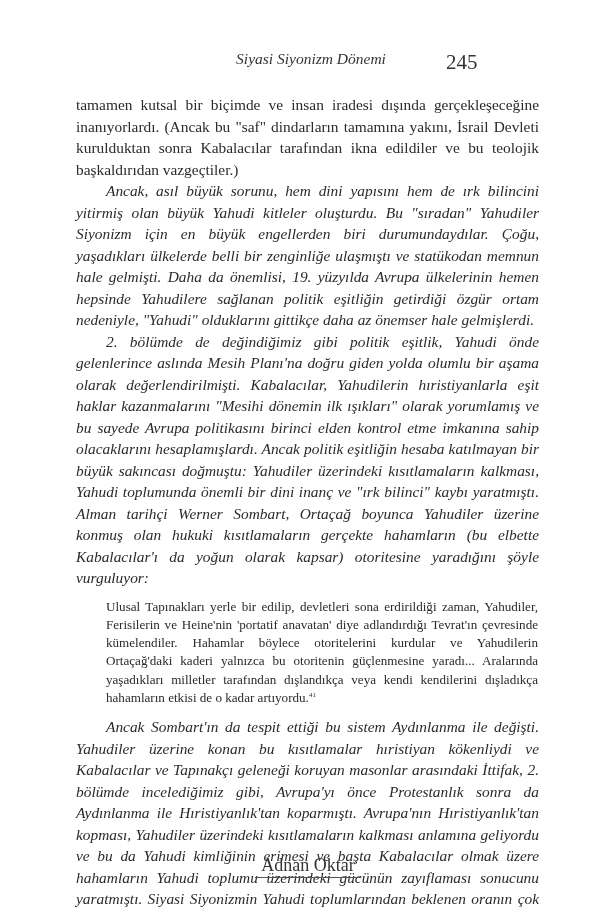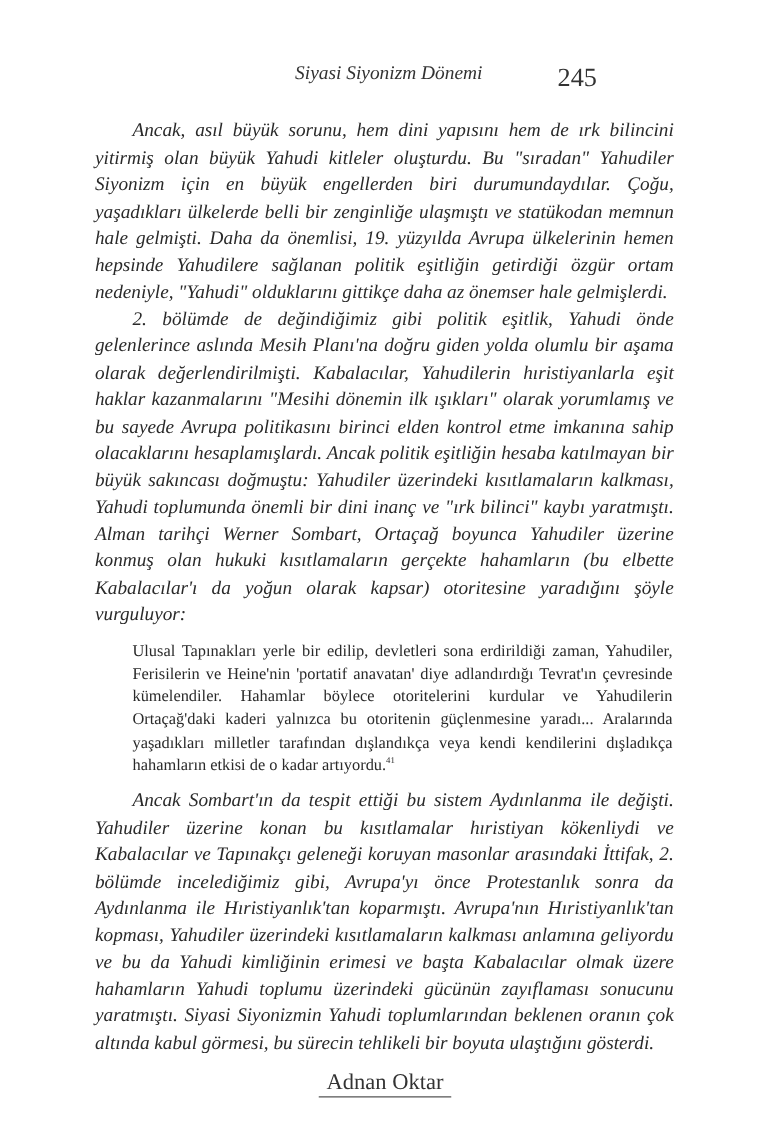--- a/index.html
+++ b/index.html
@@ -17,20 +17,21 @@
   </style>
 </head>
 <body>
 
 <div class="header">
   <div class="running-title">Siyasi Siyonizm Dönemi</div>
   <div class="page-number">245</div>
 </div>
 
 <div class="body-text">
+  <p>tamamen kutsal bir biçimde ve insan iradesi dışında gerçekleşeceğine inanıyorlardı. (Ancak bu "saf" dindarların tamamına yakını, İsrail Devleti kurulduktan sonra Kabalacılar tarafından ikna edildiler ve bu teolojik başkaldırıdan vazgeçtiler.)</p>
   <p class="indent">Ancak, asıl büyük sorunu, hem dini yapısını hem de ırk bilincini yitirmiş olan büyük Yahudi kitleler oluşturdu. Bu "sıradan" Yahudiler Siyonizm için en büyük engellerden biri durumundaydılar. Çoğu, yaşadıkları ülkelerde belli bir zenginliğe ulaşmıştı ve statükodan memnun hale gelmişti. Daha da önemlisi, 19. yüzyılda Avrupa ülkelerinin hemen hepsinde Yahudilere sağlanan politik eşitliğin getirdiği özgür ortam nedeniyle, "Yahudi" olduklarını gittikçe daha az önemser hale gelmişlerdi.</p>
   <p class="indent">2. bölümde de değindiğimiz gibi politik eşitlik, Yahudi önde gelenlerince aslında Mesih Planı'na doğru giden yolda olumlu bir aşama olarak değerlendirilmişti. Kabalacılar, Yahudilerin hıristiyanlarla eşit haklar kazanmalarını "Mesihi dönemin ilk ışıkları" olarak yorumlamış ve bu sayede Avrupa politikasını birinci elden kontrol etme imkanına sahip olacaklarını hesaplamışlardı. Ancak politik eşitliğin hesaba katılmayan bir büyük sakıncası doğmuştu: Yahudiler üzerindeki kısıtlamaların kalkması, Yahudi toplumunda önemli bir dini inanç ve "ırk bilinci" kaybı yaratmıştı. Alman tarihçi Werner Sombart, Ortaçağ boyunca Yahudiler üzerine konmuş olan hukuki kısıtlamaların gerçekte hahamların (bu elbette Kabalacılar'ı da yoğun olarak kapsar) otoritesine yaradığını şöyle vurguluyor:</p>
   <div class="quote"><span>Ulusal Tapınakları yerle bir edilip, devletleri sona erdirildiği zaman, Yahudiler, Ferisilerin ve Heine'nin 'portatif anavatan' diye adlandırdığı Tevrat'ın çevresinde kümelendiler. Hahamlar böylece otoritelerini kurdular ve Yahudilerin Ortaçağ'daki kaderi yalnızca bu otoritenin güçlenmesine yaradı... Aralarında yaşadıkları milletler tarafından dışlandıkça veya kendi kendilerini dışladıkça hahamların etkisi de o kadar artıyordu.</span><sup>41</sup></div>
   <p class="indent">Ancak Sombart'ın da tespit ettiği bu sistem Aydınlanma ile değişti. Yahudiler üzerine konan bu kısıtlamalar hıristiyan kökenliydi ve Kabalacılar ve Tapınakçı geleneği koruyan masonlar arasındaki İttifak, 2. bölümde incelediğimiz gibi, Avrupa'yı önce Protestanlık sonra da Aydınlanma ile Hıristiyanlık'tan koparmıştı. Avrupa'nın Hıristiyanlık'tan kopması, Yahudiler üzerindeki kısıtlamaların kalkması anlamına geliyordu ve bu da Yahudi kimliğinin erimesi ve başta Kabalacılar olmak üzere hahamların Yahudi toplumu üzerindeki gücünün zayıflaması sonucunu yaratmıştı. Siyasi Siyonizmin Yahudi toplumlarından beklenen oranın çok altında kabul görmesi, bu sürecin tehlikeli bir boyuta ulaştığını gösterdi.</p>
 
 </div>
 
 <div class="footer">
   <span class="footer-author">Adnan Oktar</span>
 </div>

